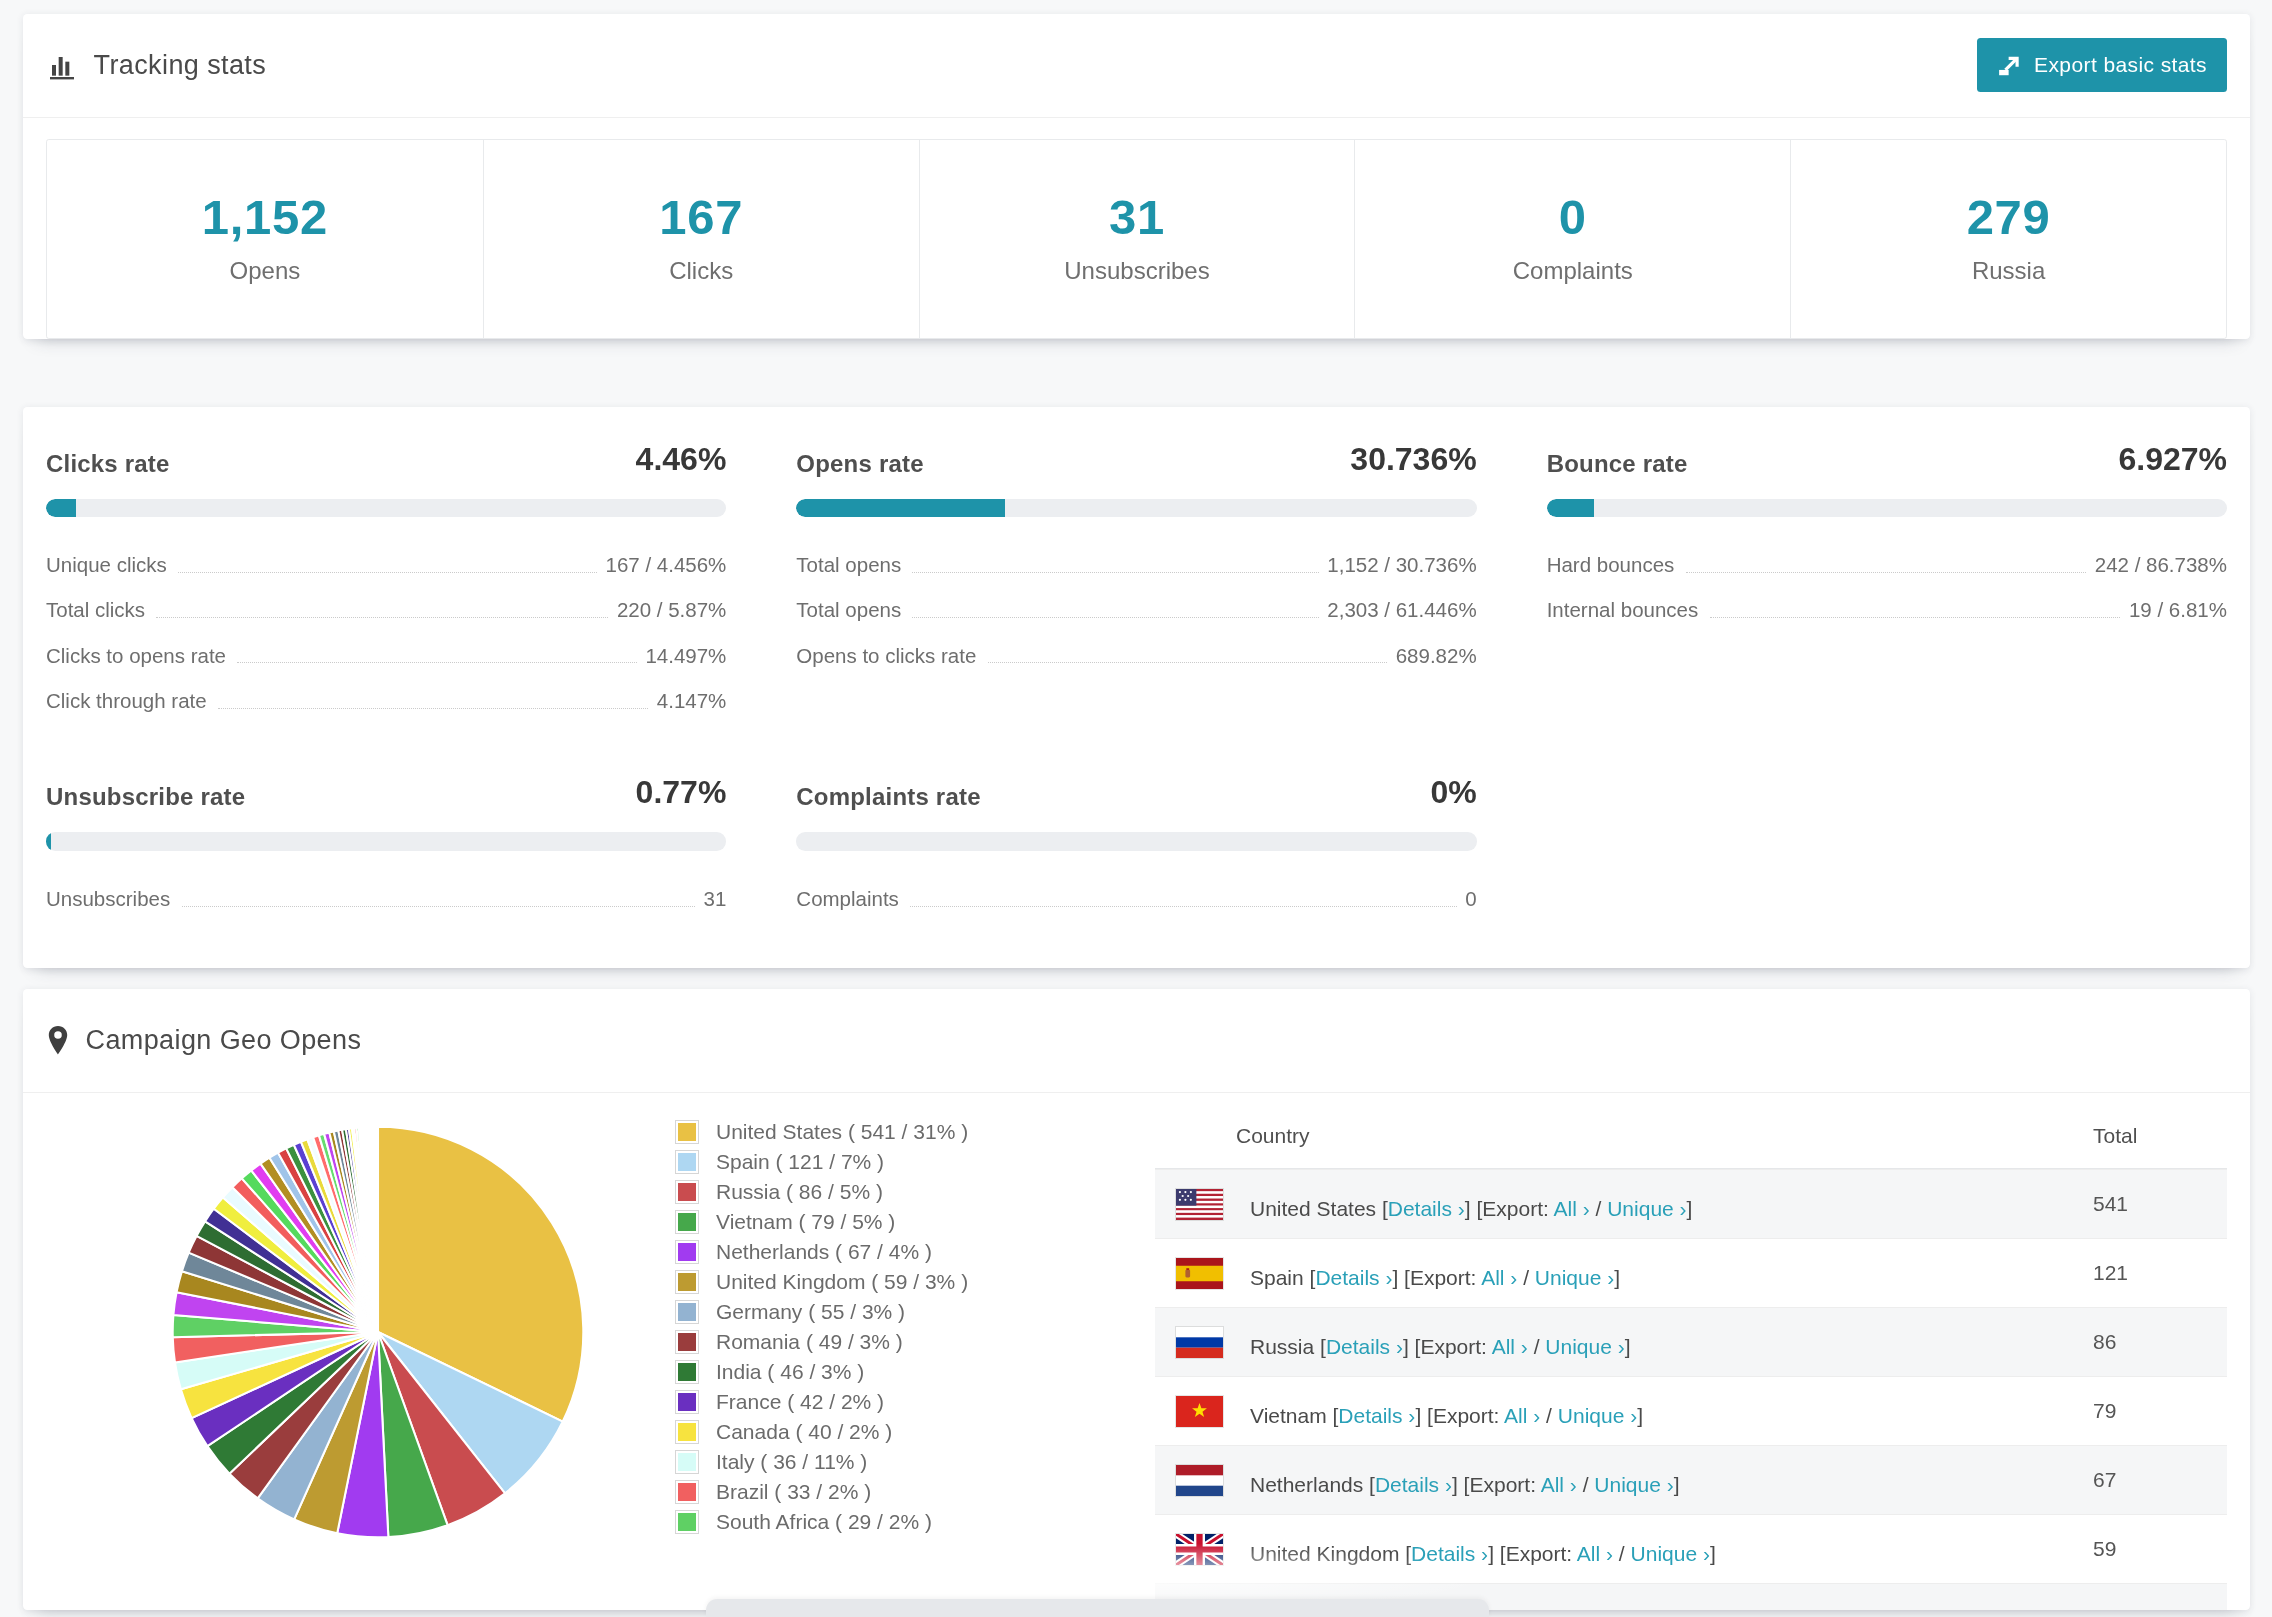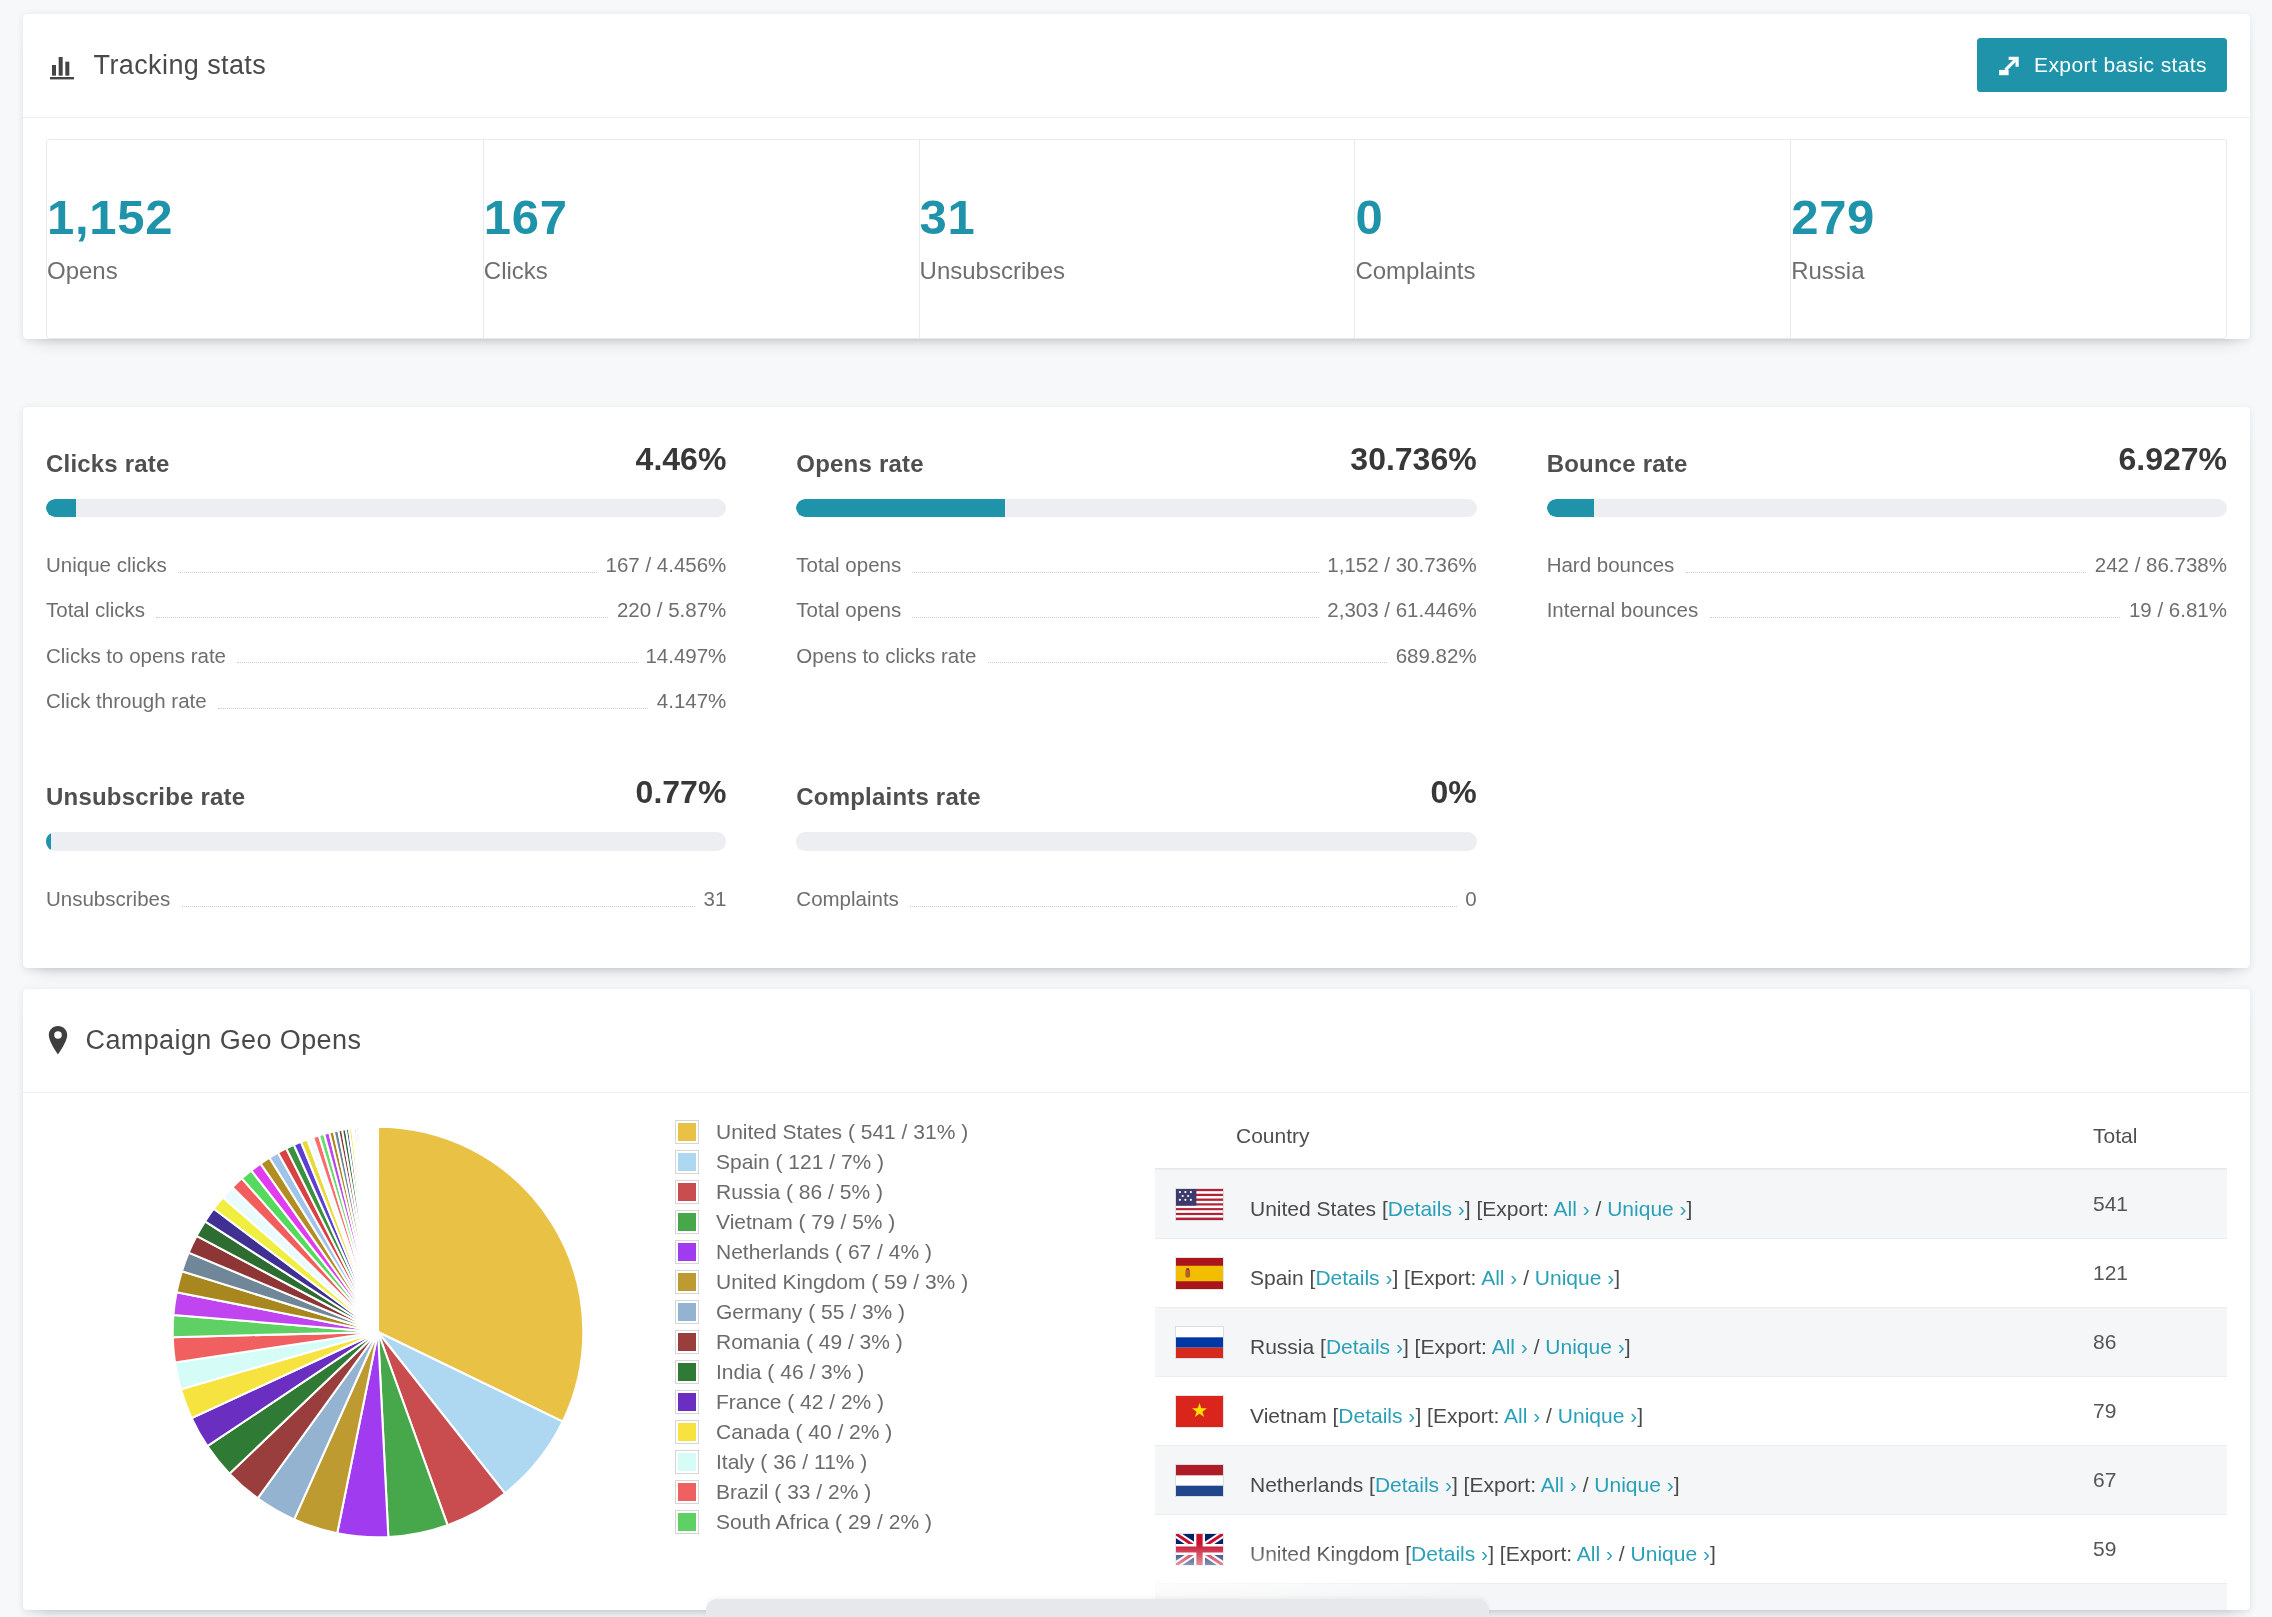--- a/index.html
+++ b/index.html
@@ -23,21 +23,21 @@
   .export-btn{
     margin-left:auto;display:flex;align-items:center;gap:11.3px;border:none;cursor:pointer;
     color:#fff;font-size:21px;font-family:inherit;letter-spacing:0.4px;
     padding:0 20px;height:54px;border-radius:3.5px;
   }
   
   .stats-grid{
     display:grid;grid-template-columns:repeat(5,1fr);
     border:1.4px solid #e8eaec;border-radius:2.8px;margin:21px 23px 68px 23px;
   }
-  .stat-cell{height:198px;box-sizing:border-box;padding-top:49px;}
+  .stat-cell{height:198px;box-sizing:border-box;padding-top:49px;text-align:center;}
   .stat-cell + .stat-cell{border-left:1.4px solid #e8eaec;}
   .stat-value{font-size:49px;font-weight:700;letter-spacing:0.7px;}
   .stat-label{font-size:24px;color:#6f6f6f;margin-top:12.7px;}
   
   .rates{padding:34px 23px 47px 23px;}
   .rates-grid{display:grid;grid-template-columns:1fr 1fr 1fr;column-gap:70px;}
   .rates-grid.second{margin-top:51px;}
   .rate-head{display:flex;justify-content:space-between;align-items:flex-end;}
   .rate-title{font-size:24px;font-weight:700;color:#4f4f4f;margin:0;letter-spacing:0.2px;}
   .rate-pct{font-size:32px;font-weight:700;color:#383838;}

